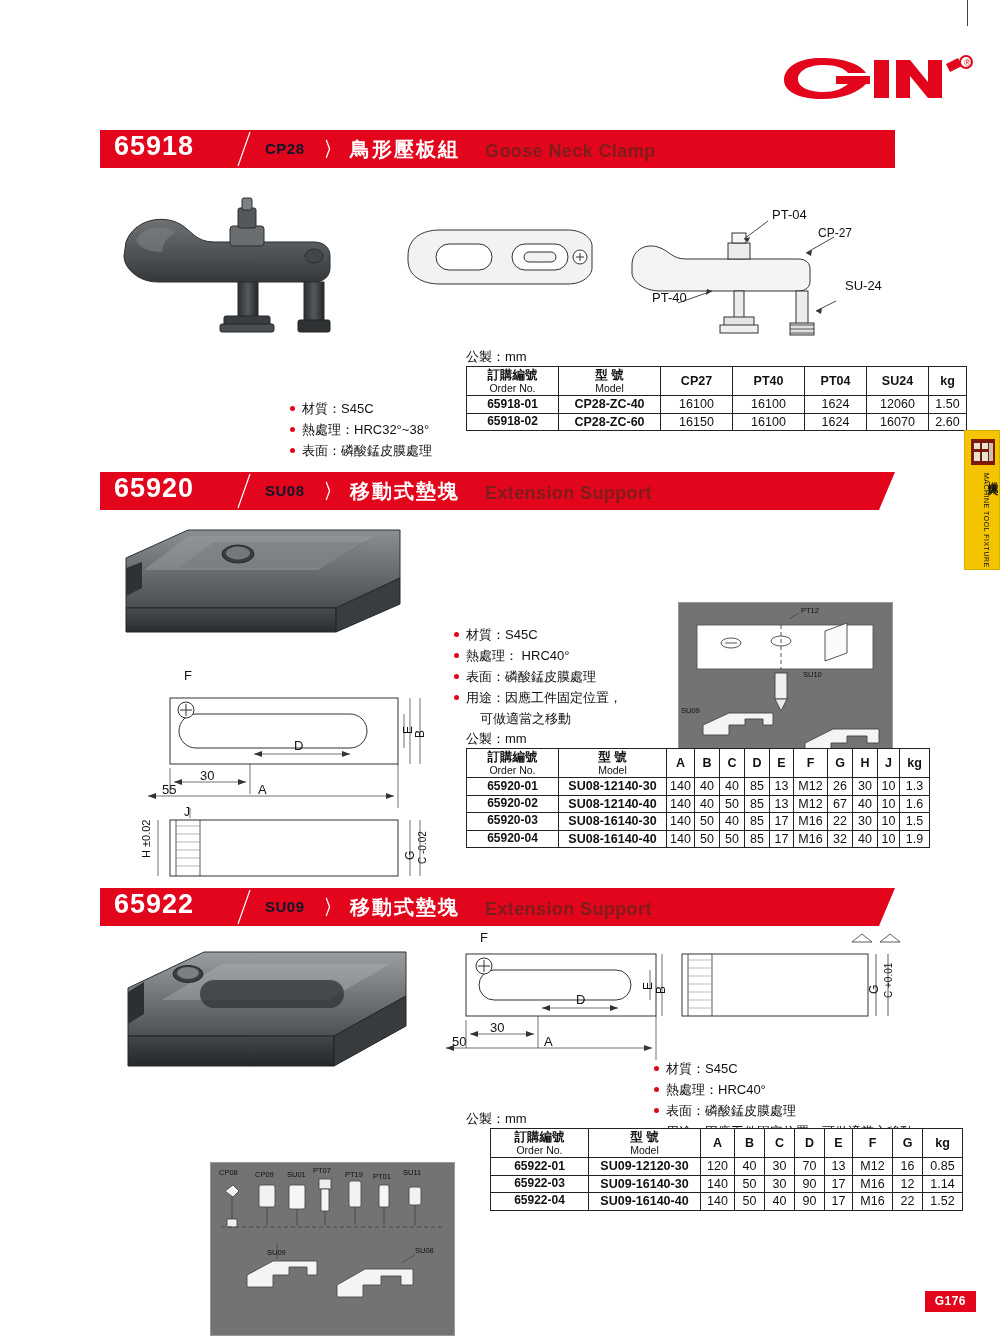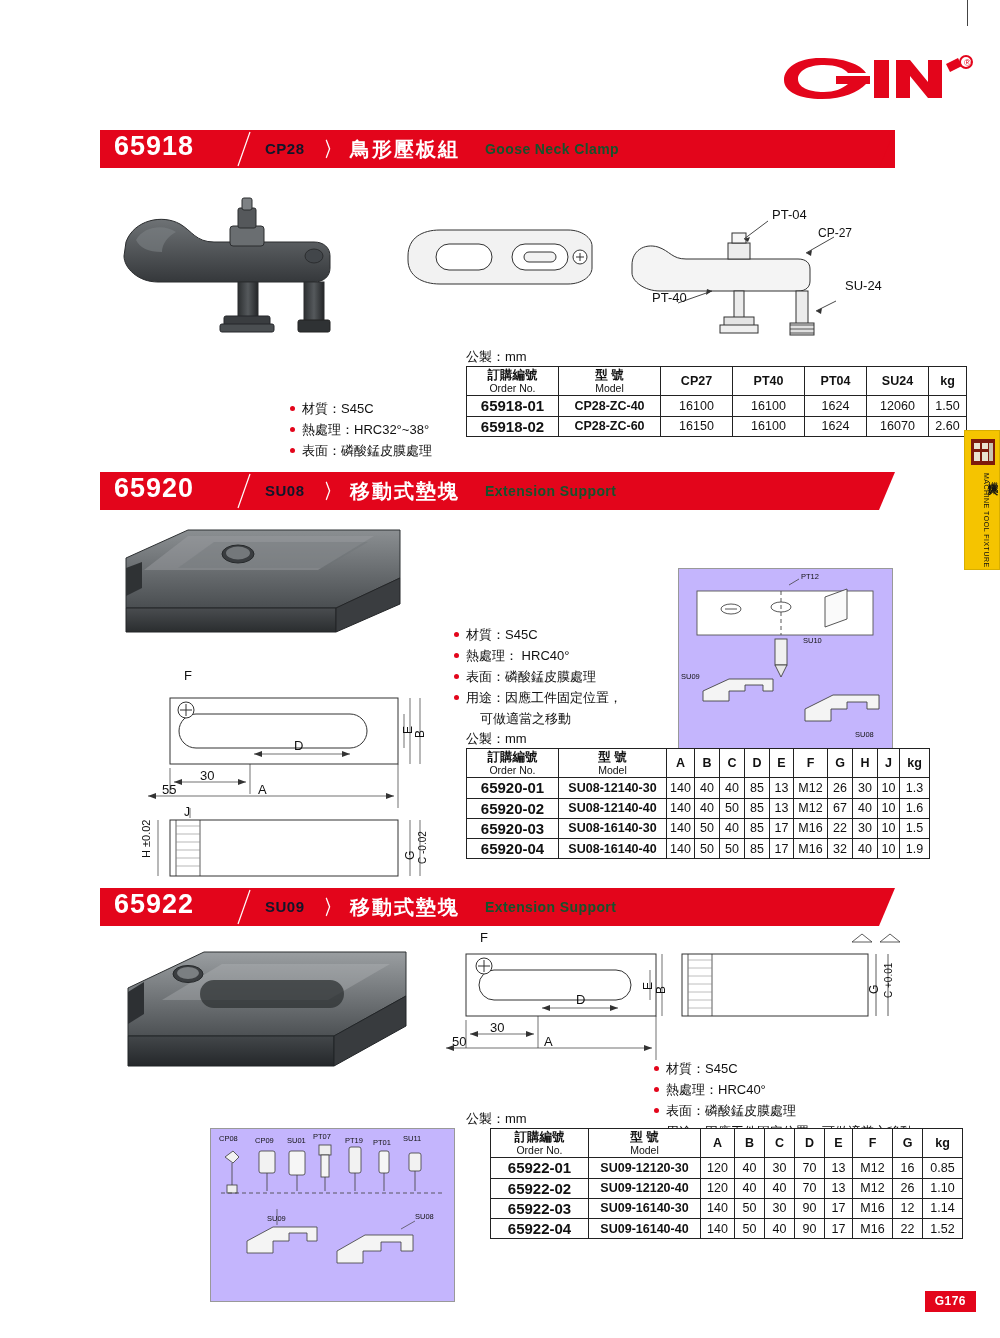--- a/index.html
+++ b/index.html
@@ -20,21 +20,21 @@
   .logo { position:absolute; top:54px; right:22px; width:200px; height:48px; }
   .logo svg { display:block; }
 
   
   .sec-bar { position:absolute; left:100px; width:795px; height:38px; }
   .sec-bar .bar-bg { position:absolute; inset:0; background:#e3051b; }
   .sec-num { position:absolute; left:14px; top:1px; font-size:27px; font-weight:bold; color:#fff; letter-spacing:1px; font-family:"Liberation Sans", sans-serif; }
   .sec-code { position:absolute; left:165px; top:10px; font-size:15px; font-weight:bold; color:#0f172a; letter-spacing:.5px;}
   .sec-chev { position:absolute; left:222px; top:6px; font-size:20px; color:#fff; font-weight:bold; transform:scaleX(.8); }
   .sec-cn { position:absolute; left:250px; top:6px; font-size:20px; font-weight:bold; color:#fff; letter-spacing:2px; }
-  .sec-en { position:absolute; top:11px; font-size:14px; font-weight:bold; color:#14532d; letter-spacing:.4px; }
+  .sec-en { position:absolute; top:11px; font-size:18px; font-weight:bold; color:#7f1d1d; letter-spacing:.4px; }
 
   .sec-bar.b1 { top:130px; }
   .sec-bar.b2 { top:472px; }
   .sec-bar.b3 { top:888px; }
 
   
   .side-tab { position:absolute; right:0; top:430px; width:36px; height:140px; background:#f5c400; border:1px solid #d8ae00; }
   .side-tab .icon { position:absolute; top:6px; left:5px; width:26px; height:30px; }
   .side-tab .v-text { position:absolute; top:42px; left:0; width:36px; text-align:center;
      writing-mode:vertical-rl; font-size:11px; line-height:16px; color:#111; letter-spacing:1px; }
@@ -51,26 +51,26 @@
 
   
   .unit { position:absolute; font-size:13px; color:#111; }
   table.spec { position:absolute; border-collapse:collapse; background:#fff; }
   table.spec th, table.spec td {
     border:1px solid #222; text-align:center; font-size:12.5px; color:#111;
     padding:1px 3px; white-space:nowrap; line-height:1.15;
   }
   table.spec th { font-weight:bold; }
   table.spec td.model { font-weight:bold; font-size:12.5px;text-align:center; }
-  table.spec td.order { font-weight:bold; font-size:15px; }
+  table.spec td.order { font-weight:bold; font-size:12px; }
   .th2 { font-size:13px; font-weight:bold; line-height:15px; }
   .th2 small { font-weight:normal; font-size:10.5px; display:block; }
 
   
-  .frame { position:absolute; border:1px solid #999; background:#c4b5fd; }
+  .frame { position:absolute; border:1px solid #999; background:#737373;margin-top:34px; }
   .dwg { position:absolute; }
   .dwg svg { display:block; }
 
   .photo { position:absolute; }
 </style>
 </head>
 <body>
 
 <div class="page">
 
@@ -587,32 +587,20 @@
         <td>120</td>
         <td>40</td>
         <td>30</td>
         <td>70</td>
         <td>13</td>
         <td>M12</td>
         <td>16</td>
         <td>0.85</td>
       </tr>
       <tr>
-        <td class="order">65922-02</td>
-        <td class="model">SU09-12120-40</td>
-        <td>120</td>
-        <td>40</td>
-        <td>40</td>
-        <td>70</td>
-        <td>13</td>
-        <td>M12</td>
-        <td>26</td>
-        <td>1.10</td>
-      </tr>
-      <tr>
         <td class="order">65922-03</td>
         <td class="model">SU09-16140-30</td>
         <td>140</td>
         <td>50</td>
         <td>30</td>
         <td>90</td>
         <td>17</td>
         <td>M16</td>
         <td>12</td>
         <td>1.14</td>

